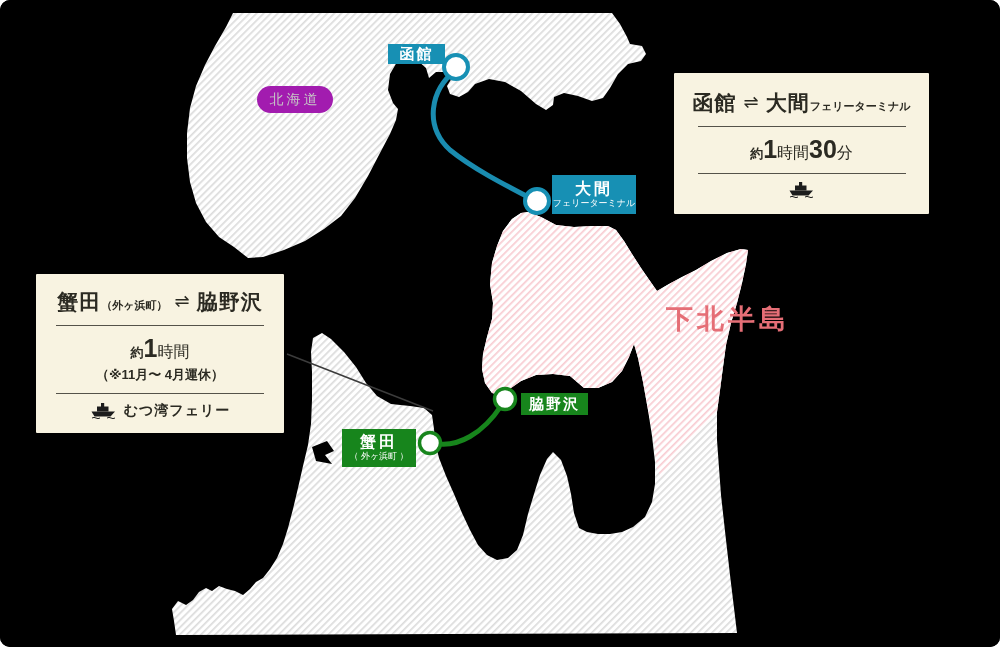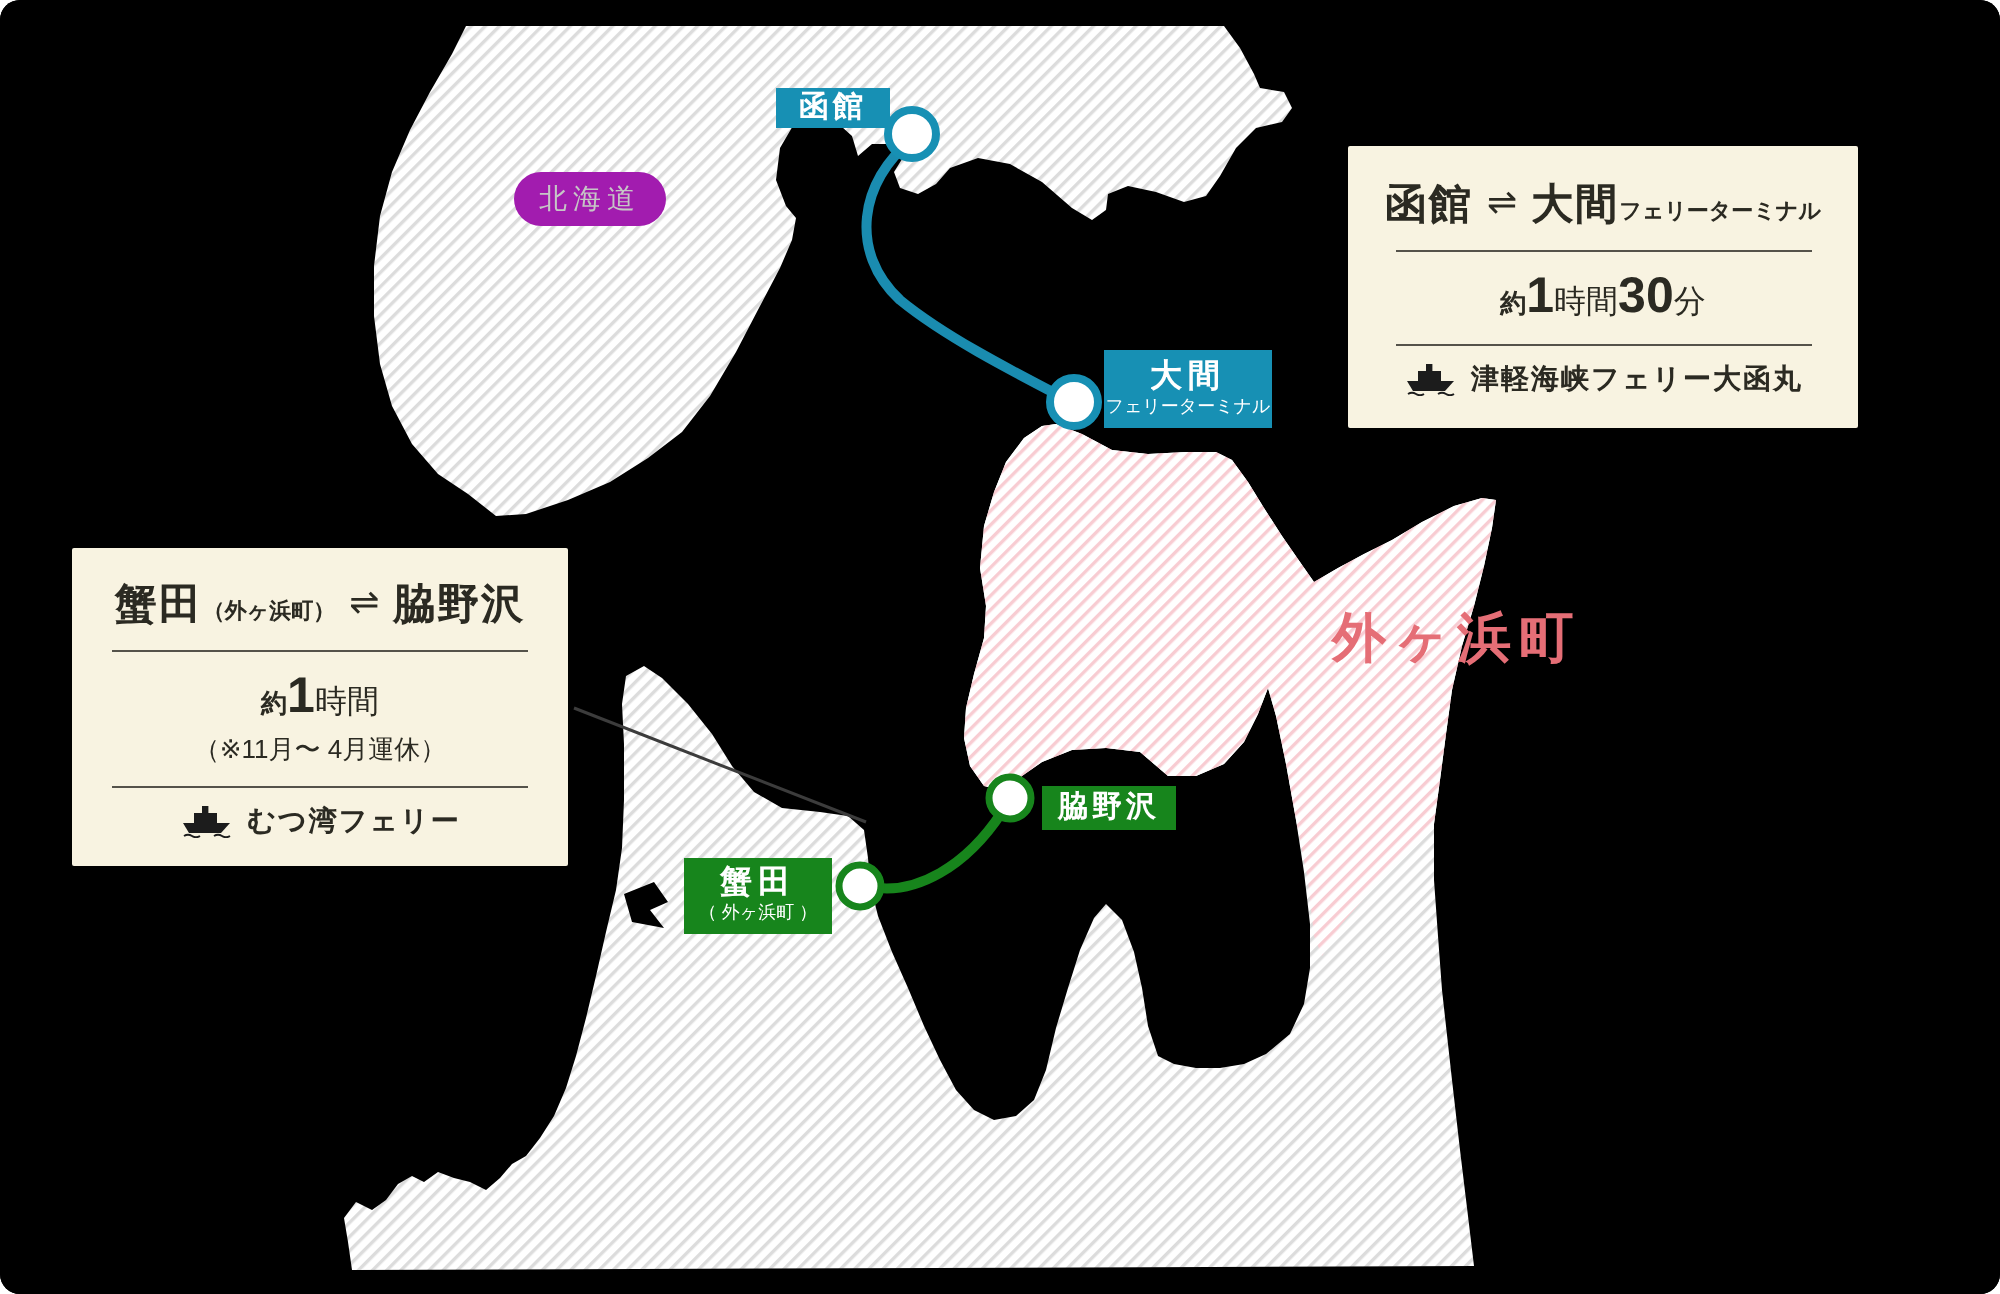--- a/index.html
+++ b/index.html
@@ -30,21 +30,21 @@
   .ib-2{left:36px;top:274px;width:248px;height:159px;}
   .ib-title{display:flex;align-items:baseline;justify-content:center;white-space:nowrap;}
   .ib-big{font-size:21px;font-weight:bold;letter-spacing:1px;}
   .ib-small{font-size:11px;font-weight:bold;}
   .ib-arrow{font-size:18px;margin:0 7px;position:relative;top:-2px;}
   .ib-divider{width:208px;border-top:1px solid #55524a;margin:9px auto 8px auto;}
   .ib-time{display:flex;align-items:baseline;justify-content:center;white-space:nowrap;}
   .t-pre{font-size:13px;font-weight:bold;}
   .t-num{font-size:25px;font-weight:bold;}
   .t-unit{font-size:16px;font-weight:normal;}
-  .ib-note{font-size:13px;font-weight:normal;margin-top:3px;letter-spacing:0px;}
+  .ib-note{font-size:13px;font-weight:bold;margin-top:3px;letter-spacing:0px;}
   .ib-operator{display:flex;align-items:center;justify-content:center;gap:7px;white-space:nowrap;}
   .ib-op-text{font-size:14px;font-weight:bold;letter-spacing:1px;}
   .ferry-ico{width:27px;height:16px;flex:0 0 auto;}
 </style>
 </head>
 <body>
 
 <div class="stage">
 
   <svg class="map" viewBox="0 0 1000 647" width="1000" height="647">
@@ -120,21 +120,21 @@
     <path d="M456,70 C430,90 424,126 450,150 C472,168 505,185 532,199" fill="none" stroke="#1a8cb0" stroke-width="5" stroke-linecap="round"></path>
     <path d="M433,443 C458,449 484,432 501,406" fill="none" stroke="#17851c" stroke-width="5" stroke-linecap="round"></path>
 
     <circle cx="456" cy="67" r="12" fill="#ffffff" stroke="#1790b4" stroke-width="4"></circle>
     <circle cx="537" cy="201" r="12" fill="#ffffff" stroke="#1790b4" stroke-width="4"></circle>
     <circle cx="505" cy="399" r="10.5" fill="#ffffff" stroke="#17851c" stroke-width="3.5"></circle>
     <circle cx="430" cy="443" r="10.5" fill="#ffffff" stroke="#17851c" stroke-width="3.5"></circle>
   </svg>
 
   <div class="hokkaido-pill">北海道</div>
-  <div class="shimokita-txt">外ヶ浜町</div>
+  <div class="shimokita-txt">下北半島</div>
 
   <div class="st-label st-teal" style="left:388px;top:44px;width:57px;height:20px;">
     <span class="st-main">函館</span>
   </div>
 
   <div class="st-label st-teal" style="left:552px;top:175px;width:84px;height:39px;">
     <span class="st-main-lg">大間</span>
     <span class="st-sub">フェリーターミナル</span>
   </div>
 
@@ -164,21 +164,20 @@
     </div>
     <div class="ib-divider"></div>
     <div class="ib-operator">
       <svg class="ferry-ico" viewBox="0 0 27 16">
         <rect x="11" y="0" width="3.2" height="4" fill="#1c1c1c"></rect>
         <rect x="7" y="3.5" width="11.5" height="5" fill="#1c1c1c"></rect>
         <path d="M1.5,8.5 L25,8.5 L20.5,13.5 L4.5,13.5 Z" fill="#1c1c1c"></path>
         <path d="M2,15 Q4,13.8 6,15 Q8,16.2 10,15" stroke="#1c1c1c" stroke-width="1" fill="none"></path>
         <path d="M17,15 Q19,13.8 21,15 Q23,16.2 25,15" stroke="#1c1c1c" stroke-width="1" fill="none"></path>
       </svg>
-      <span class="ib-op-text">津軽海峡フェリー大函丸</span>
     </div>
   </div>
 
   <div class="info-box ib-2">
     <div class="ib-title">
       <span class="ib-big">蟹田</span>
       <span class="ib-small">（外ヶ浜町）</span>
       <span class="ib-arrow">⇌</span>
       <span class="ib-big">脇野沢</span>
     </div>

